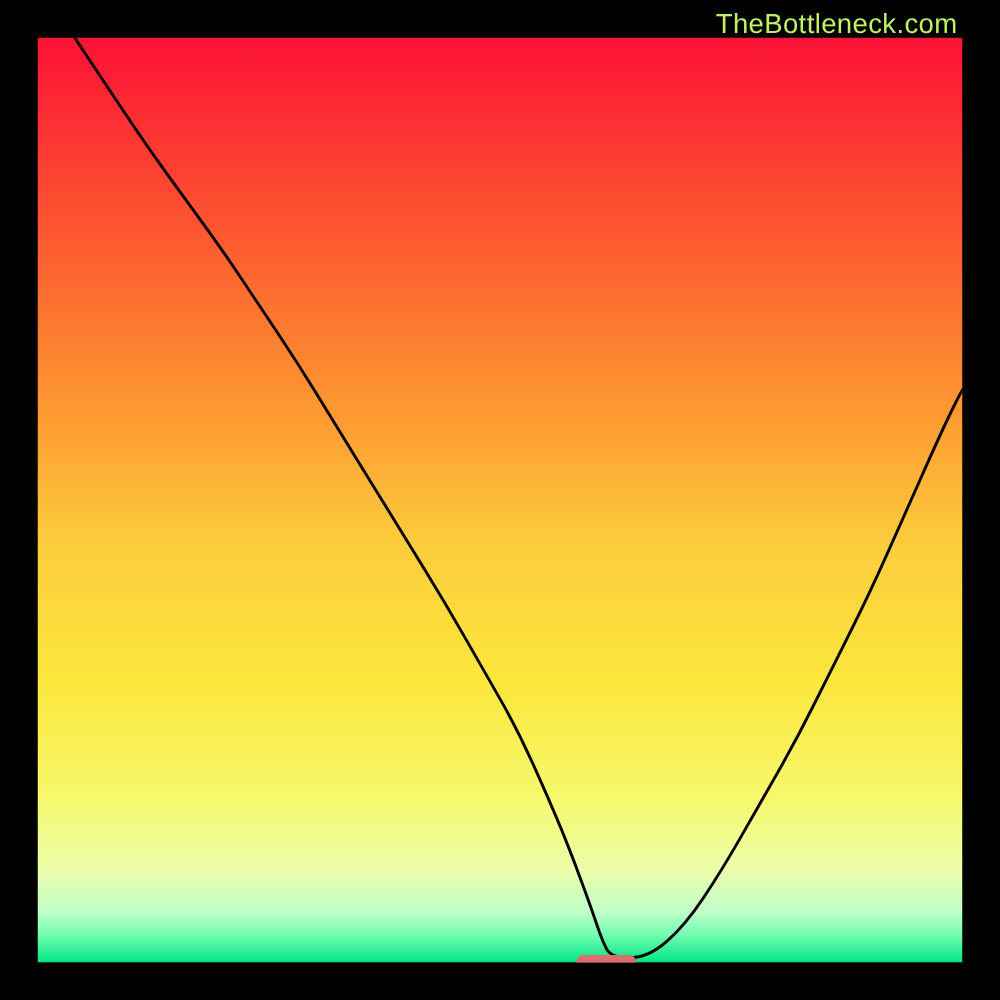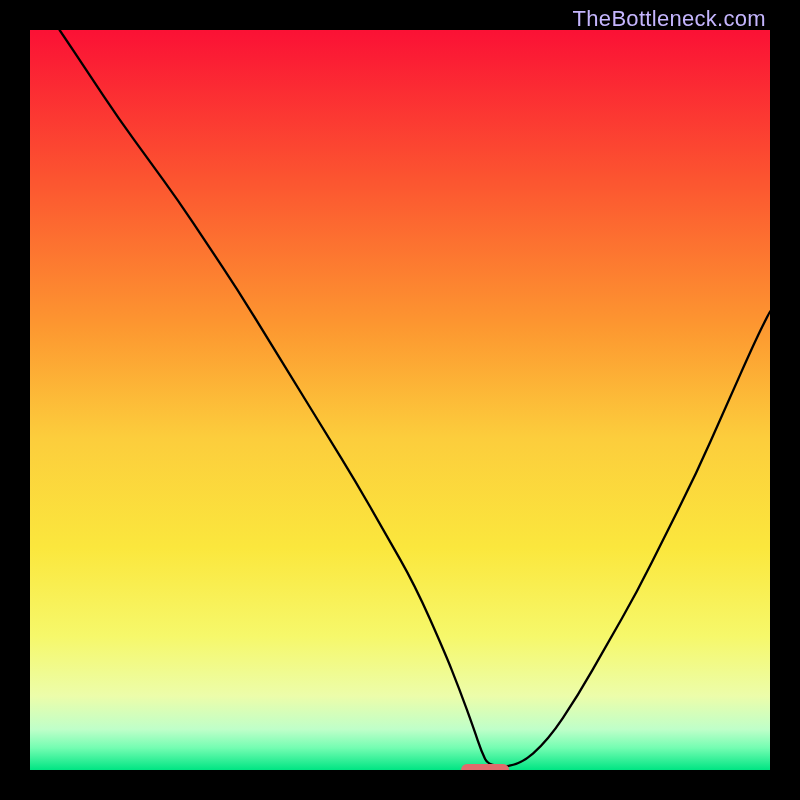--- a/index.html
+++ b/index.html
@@ -21,21 +21,21 @@
     position: absolute;
     left: 30px;
     top: 30px;
     width: 740px;
     height: 740px;
   }
   .watermark {
     position: absolute;
     top: 6px;
     right: 34px;
-    color: #c4b5fd;
+    color: #bef264;
     font-size: 22px;
     font-weight: 500;
     letter-spacing: 0.3px;
   }
   svg { display: block; }
 </style>
 </head>
 <body>
 
 <div class="frame">

